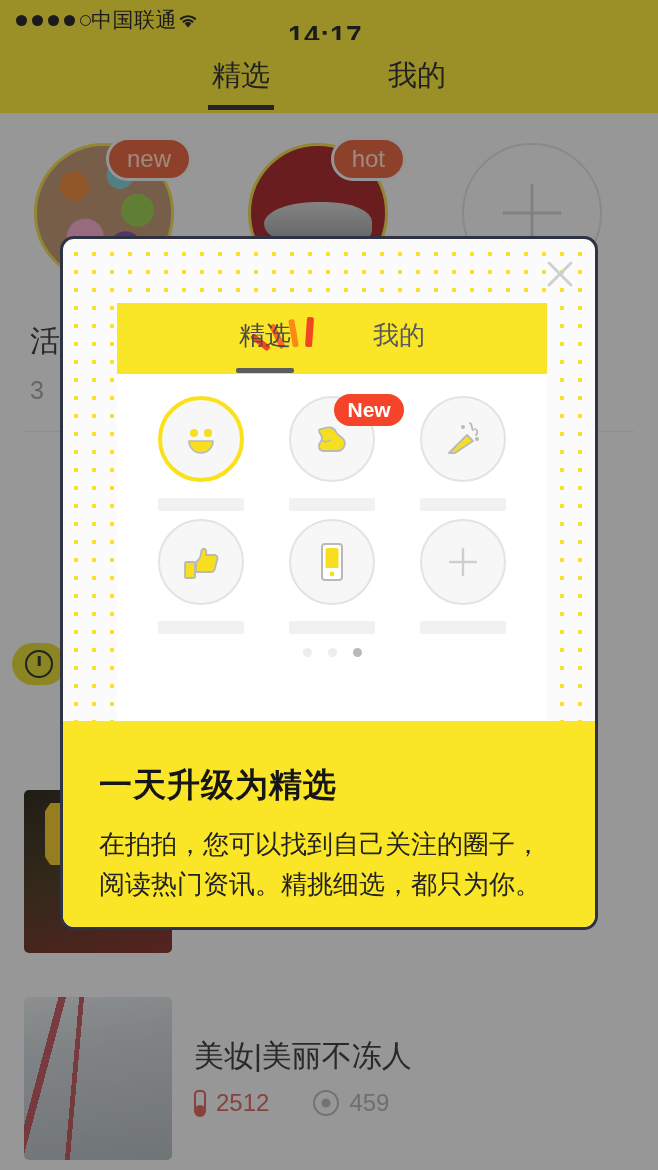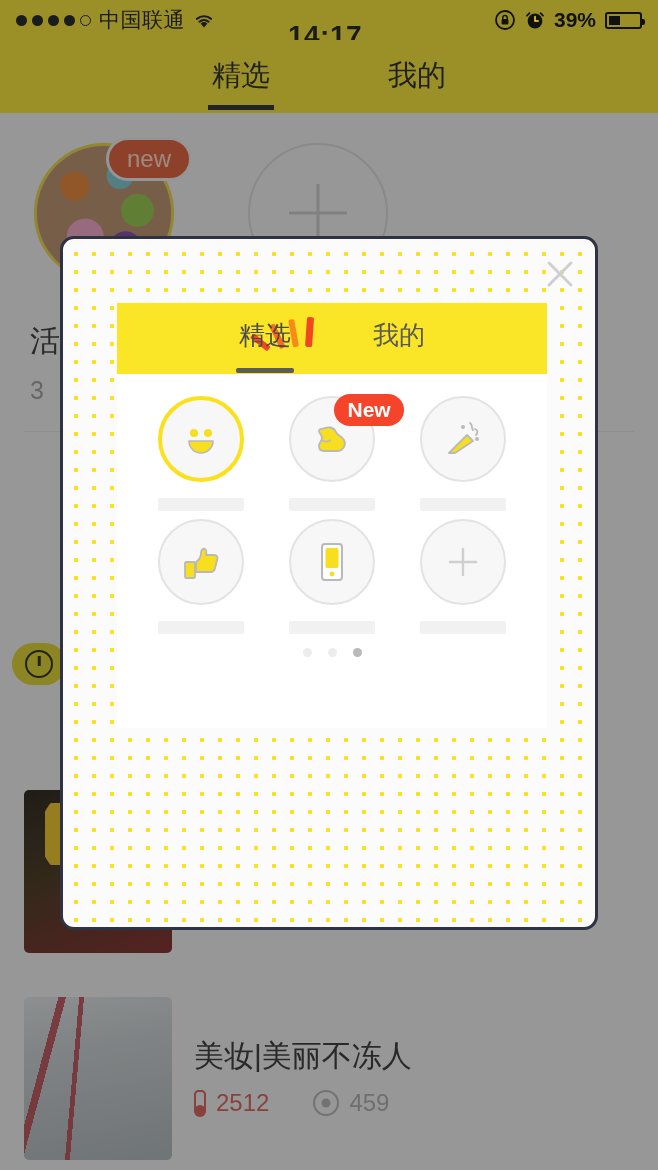--- a/index.html
+++ b/index.html
@@ -12,21 +12,21 @@
 
   
   #app { position: absolute; inset: 0; }
 
   
   .statusbar {
     position: absolute; top: 0; left: 0; width: 658px; height: 40px;
     background: #fae627; display: flex; align-items: center;
     padding: 0 16px; color: #111;
   }
-  .sb-left { display: flex; align-items: center; gap: 8px; justify-content: center; }
+  .sb-left { display: flex; align-items: center; gap: 0; justify-content: center; }
   .dots { display: flex; align-items: center; gap: 5px; }
   .dots i { width: 11px; height: 11px; border-radius: 50%; background: #111; display: block; }
   .dots i.hollow { background: transparent; border: 1.7px solid #111; }
   .carrier { font-size: 21px; letter-spacing: .5px; }
   .wifi { width: 22px; height: 17px; position: relative; display: inline-block; }
   .sb-center {
     position: absolute; left: 0; right: 8px; text-align: center;
     font-size: 28px; font-weight: bold; letter-spacing: .5px; margin-top: 32px;
   }
   .sb-right { margin-left: auto; display: flex; align-items: center; gap: 9px; z-index: 2; }
@@ -232,53 +232,37 @@
         <span class="carrier">中国联通</span>
         <span class="wifi">
           <svg class="gl" width="22" height="17" viewBox="0 0 22 17">
             <path d="M11 15.6 7.6 11.4a5.4 5.4 0 0 1 6.8 0z" fill="#111"></path>
             <path d="M3.9 6.9A11 11 0 0 1 18.1 6.9" stroke="#111" stroke-width="2.1" fill="none" stroke-linecap="round"></path>
             <path d="M6.4 9.7a7.3 7.3 0 0 1 9.2 0" stroke="#111" stroke-width="2.1" fill="none" stroke-linecap="round"></path>
           </svg>
         </span>
       </div>
       <div class="sb-center">14:17</div>
-      <div class="sb-right">
-        <span>
-          <svg class="gl" width="22" height="22" viewBox="0 0 22 22">
-            <circle cx="11" cy="11" r="9" stroke="#111" stroke-width="1.8" fill="none"></circle>
-            <rect x="7.6" y="10" width="6.8" height="5.6" rx="1" fill="#111"></rect>
-            <path d="M8.8 10V8.6a2.2 2.2 0 0 1 4.4 0V10" stroke="#111" stroke-width="1.5" fill="none"></path>
-          </svg>
-        </span>
-        <span>
-          <svg class="gl" width="20" height="20" viewBox="0 0 20 20">
-            <circle cx="10" cy="11" r="7.4" fill="#111"></circle>
-            <path d="M10 6.4V11h3.2" stroke="#fae627" stroke-width="1.5" fill="none" stroke-linecap="round"></path>
-            <path d="M4.4 3.2 2 5.6M15.6 3.2 18 5.6" stroke="#111" stroke-width="1.8" stroke-linecap="round"></path>
-          </svg>
-        </span>
-        <span class="battery-pct">39%</span>
-        <span class="batt">
-            <span></span>
-          </span>
-      </div>
     </div>
 
     <div class="app-tabs">
       <div class="app-tab active">精选</div>
       <div class="app-tab">我的</div>
     </div>
 
     <div class="app-body">
 
       <div class="circle-row">
         <div class="circ-wrap">
           <div class="circ img1"></div>
           <div class="badge-round">new</div>
+        </div>
+        <div class="circ-wrap">
+          <div class="circ img2"></div>
+          <div class="badge-round">hot</div>
         </div>
         <div class="circ-wrap">
           <div class="circ-plus"></div>
         </div>
       </div>
 
       <div class="app-headline">活</div>
       <div class="app-sub">3</div>
       <div class="app-divider"></div>
 
@@ -403,15 +387,24 @@
 
       </div>
 
       <div class="card-dots">
         <i></i>
         <i></i>
         <i class="on"></i>
       </div>
     </div>
 
+    <div class="tooltip">
+      <div class="tt-title">一天升级为精选</div>
+      <div class="tt-desc">在拍拍，您可以找到自己关注的圈子，阅读热门资讯。精挑细选，都只为你。</div>
+      <div class="tt-dots">
+        <i class="on"></i>
+        <i></i>
+        <i></i>
+      </div>
+    </div>
 
   </div>
 </div>
 
 </body></html>

